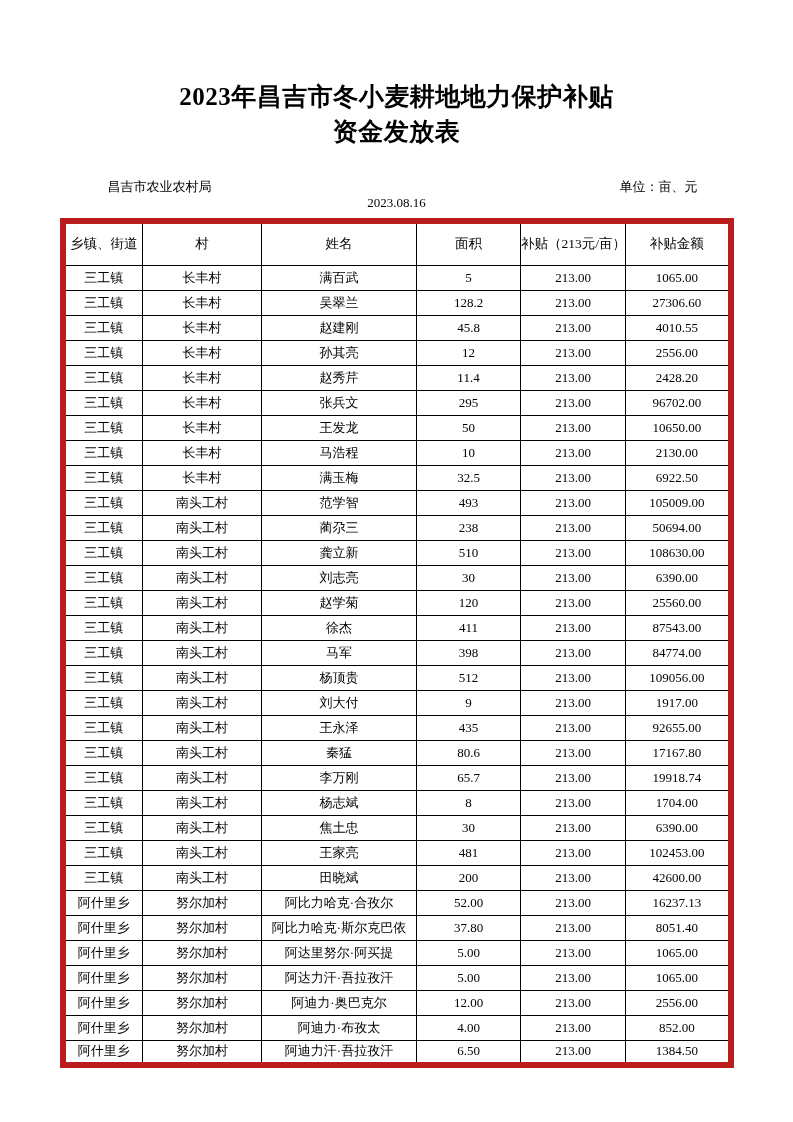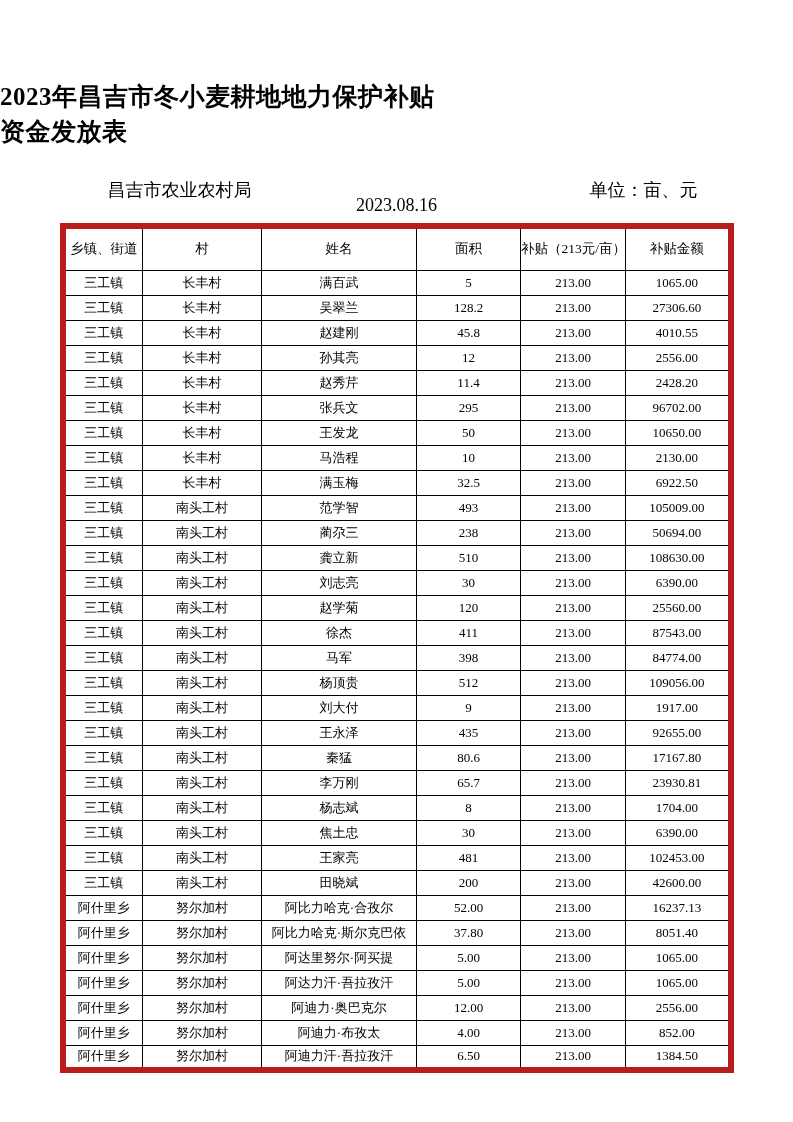--- a/index.html
+++ b/index.html
@@ -11,32 +11,33 @@
   .page {
     position: relative;
     width: 793px;
     height: 1122px;
     margin: 0 auto;
     background: #ffffff;
     overflow: hidden;
   }
   .title {
     padding-top: 80px;
+    text-align: center;
     font-size: 25px;
     font-weight: bold;
     line-height: 1.38;
     letter-spacing: 0.5px;
   }
   .meta {
     width: 670px;
     margin: 14px auto 7px auto;
     display: grid;
     grid-template-columns: 1fr auto 1fr;
     align-items: center;
-    font-size: 18px;
+    font-size: 13px;
   }
   .meta .issuer { justify-self: start; padding-left: 46px; }
   .meta .date   { justify-self: center; margin-top: 32px; }
   .meta .unit   { justify-self: end; padding-right: 34px; }
   table.subsidy {
     width: 668px;
     margin: 0 auto;
     border-collapse: collapse;
     table-layout: fixed;
     border: 6px solid #b91c1c;
@@ -257,21 +258,21 @@
           <td>80.6</td>
           <td>213.00</td>
           <td>17167.80</td>
         </tr>
         <tr>
           <td>三工镇</td>
           <td>南头工村</td>
           <td>李万刚</td>
           <td>65.7</td>
           <td>213.00</td>
-          <td>23930.81</td>
+          <td>19918.74</td>
         </tr>
         <tr>
           <td>三工镇</td>
           <td>南头工村</td>
           <td>杨志斌</td>
           <td>8</td>
           <td>213.00</td>
           <td>1704.00</td>
         </tr>
         <tr>

